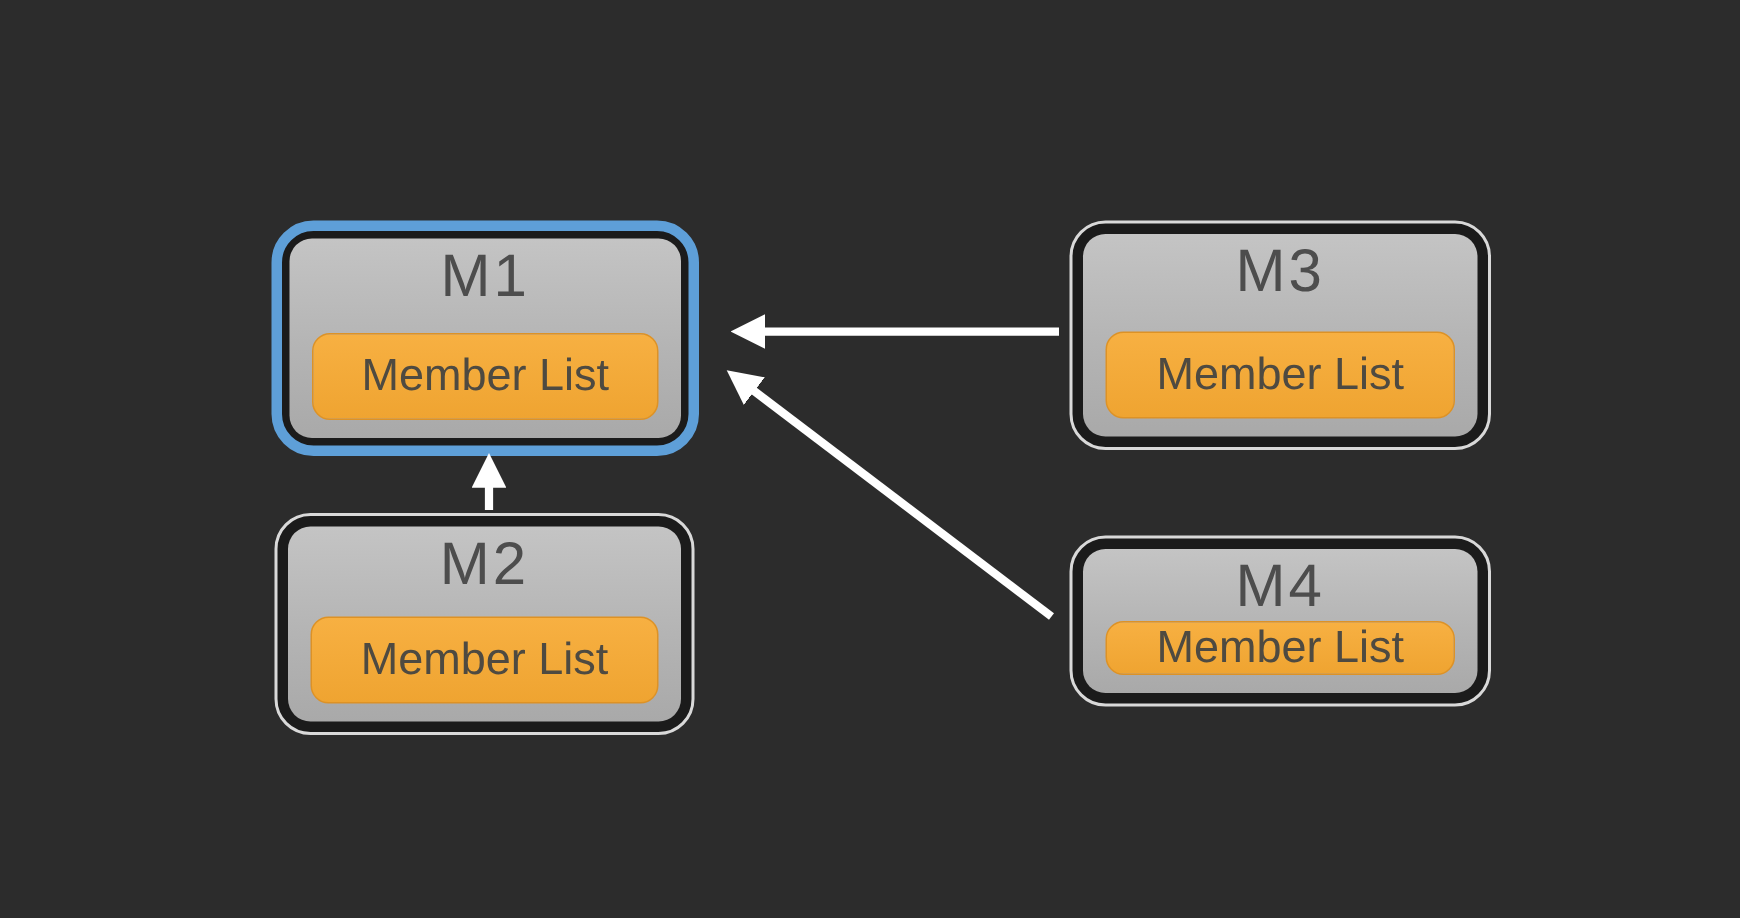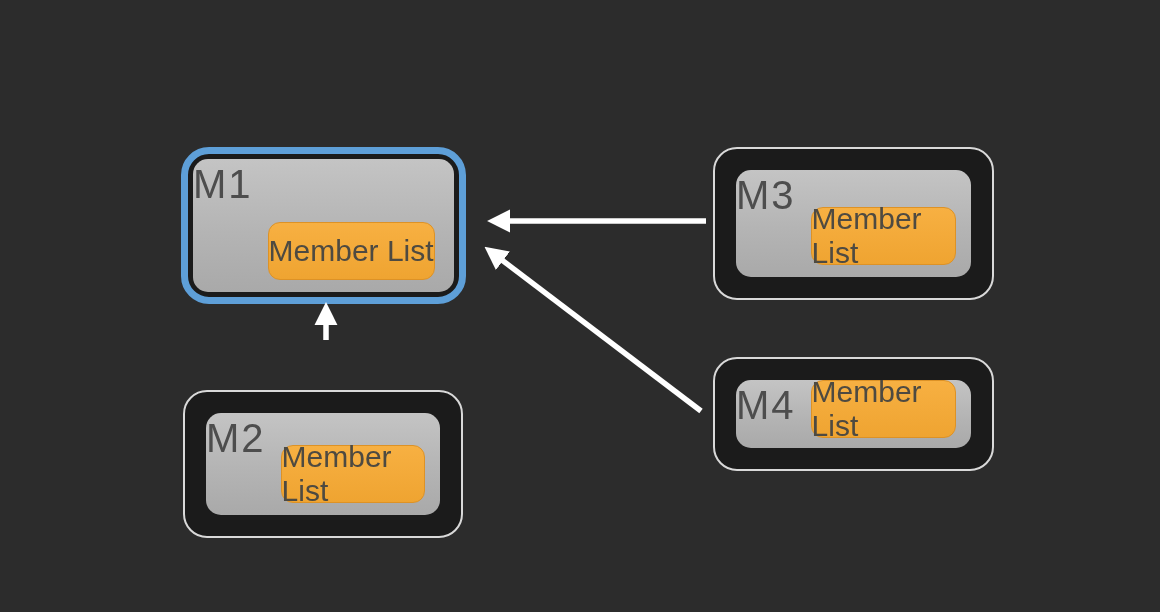--- a/index.html
+++ b/index.html
@@ -15,32 +15,32 @@
     font-family:"Liberation Serif",serif;
     font-weight:700;font-size:47px;color:#ffffff;
     letter-spacing:0.5px;
   }
   
   .node{
     position:absolute;box-sizing:border-box;
     border-radius:24px;
     border:2px solid #d9d9d9;
     background:#1b1b1b;
-    padding:21px;
+    padding:7px;
   }
   .node.highlighted{
     border:7px solid #5e9fd8;
     padding:5px;
     border-radius:28px;
   }
   .node-inner{
     width:100%;height:100%;
     border-radius:15px;
     background:linear-gradient(180deg,#c4c4c4 0%,#b4b4b4 55%,#a9a9a9 100%);
-    display:flex;flex-direction:row;
+    display:flex;flex-direction:column;align-items:center;
     box-sizing:border-box;
   }
   .node-label{
     font-size:40px;color:#4d4d4d;
     margin-top:2px;letter-spacing:2px;
     line-height:1.15;
   }
   .member-list{
     margin:auto 15px 12px 15px;
     align-self:stretch;
@@ -70,21 +70,21 @@
 
   <div class="node highlighted" style="left:181px;top:147px;width:285px;height:157px;">
     <div class="node-inner">
       <div class="node-label">M1</div>
       <div class="member-list">
         <span>Member List</span>
       </div>
     </div>
   </div>
 
-  <div class="node" style="left:183px;top:342px;width:280px;height:148px;margin-top:48px;">
+  <div class="node" style="left:183px;top:342px;width:280px;height:148px;">
     <div class="node-inner">
       <div class="node-label">M2</div>
       <div class="member-list">
         <span>Member List</span>
       </div>
     </div>
   </div>
 
   <div class="node" style="left:713px;top:147px;width:281px;height:153px;">
     <div class="node-inner">

